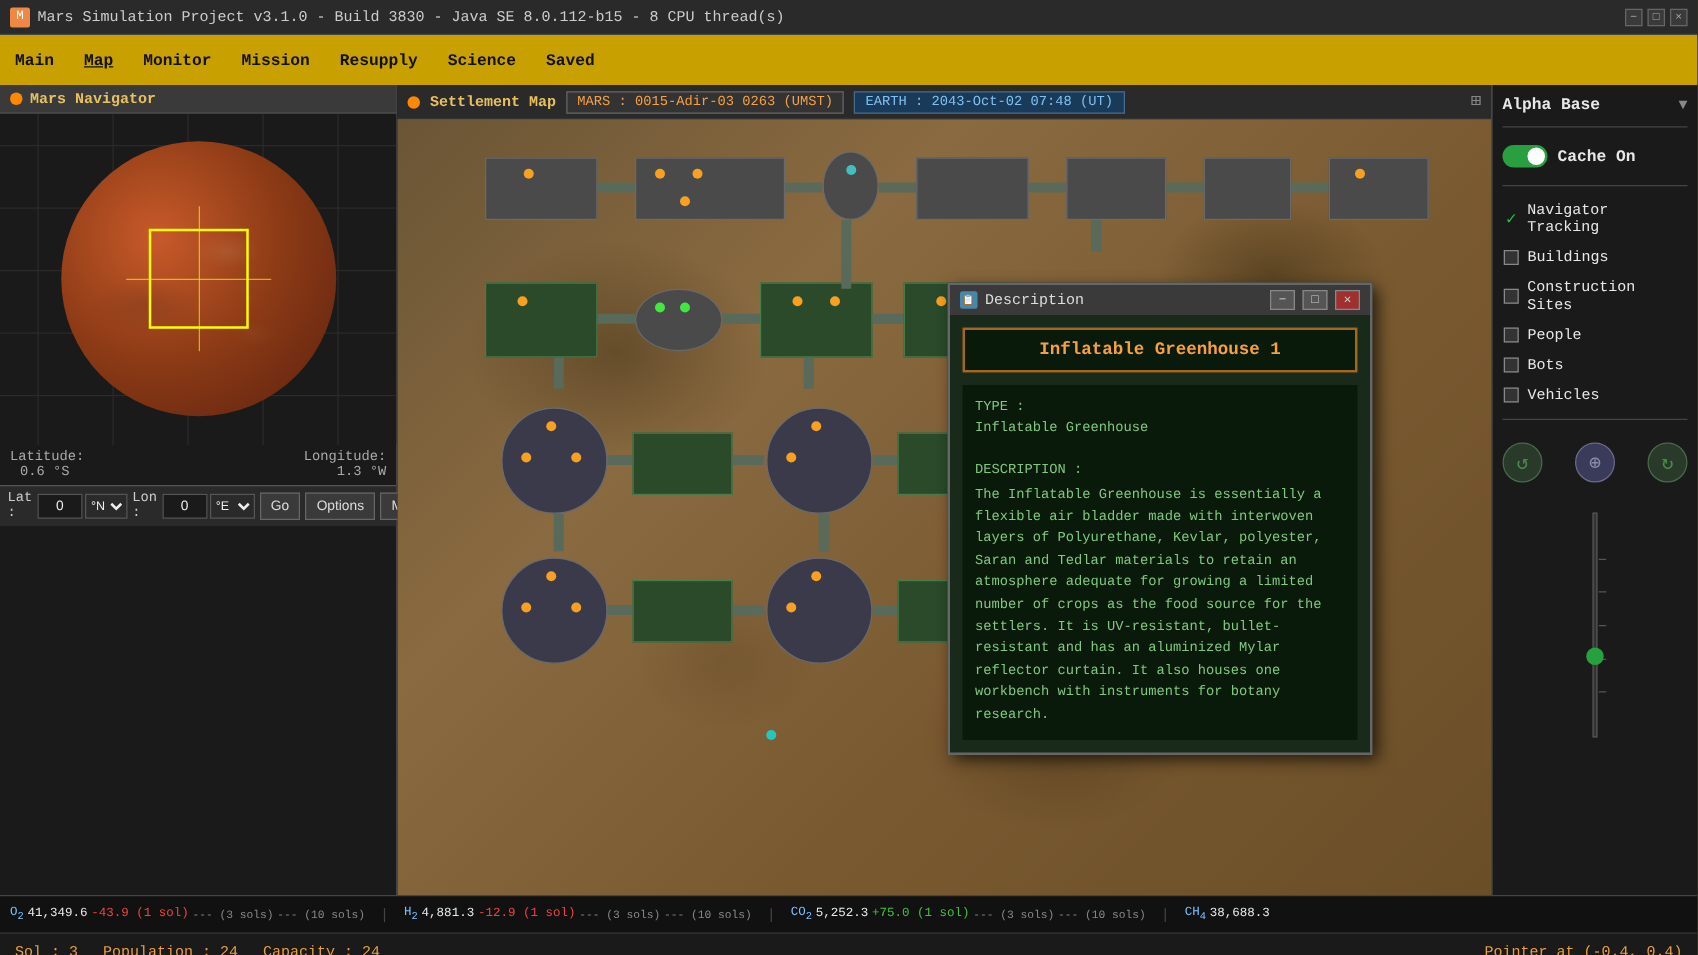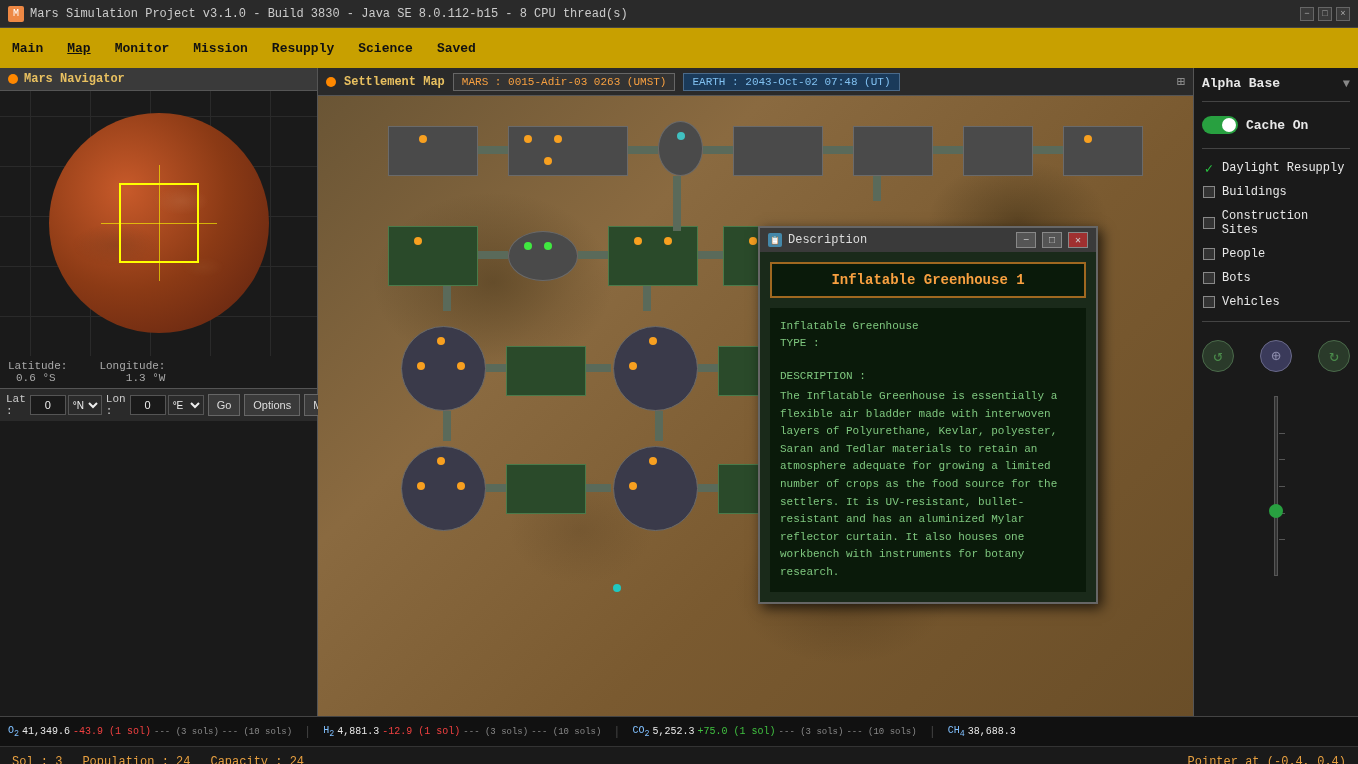--- a/index.html
+++ b/index.html
@@ -114,24 +114,24 @@
       left: 50%;
       top: -20px;
       bottom: -20px;
       width: 1px;
       background: #ff0;
       opacity: 0.6;
     }
 
     #coords-row {
       display: flex;
+      justify-content: space-between;
       padding: 4px 8px;
       color: #aaa;
       font-size: 11px;
-      gap: 32px;
     }
 
     #terrain-map {
       flex: 1;
       background: #2a1a0a;
       position: relative;
       overflow: hidden;
     }
     .terrain-bg {
       width: 100%;
@@ -661,22 +661,22 @@
       <div id="description-dialog">
         <div id="dialog-titlebar">
           <div class="dialog-icon">📋</div>
           <span class="dialog-title-text">Description</span>
           <div class="dialog-btn">−</div>
           <div class="dialog-btn">□</div>
           <div class="dialog-btn dialog-close">✕</div>
         </div>
         <div id="dialog-name-box">Inflatable Greenhouse 1</div>
         <div id="dialog-content">
+          <div>TYPE :</div>
           <div>Inflatable Greenhouse</div>
-          <div>TYPE :</div>
           <br>
           <div>DESCRIPTION :</div>
           <div style="margin-top:4px;line-height:1.6;">The Inflatable Greenhouse is essentially a flexible air bladder made with interwoven layers of Polyurethane, Kevlar, polyester, Saran and Tedlar materials to retain an atmosphere adequate for growing a limited number of crops as the food source for the settlers. It is UV-resistant, bullet-resistant and has an aluminized Mylar reflector curtain. It also houses one workbench with instruments for botany research.</div>
         </div>
       </div>
     </div>
   </div>
 
   <div id="right-panel">
 
@@ -693,21 +693,21 @@
       </div>
       <span class="cache-label">Cache On</span>
     </div>
 
     <div class="divider"></div>
 
     <div class="checkbox-row">
       <div class="check-icon">
           <span class="check-checked">✓</span>
         </div>
-      <span class="checkbox-label">Daylight Resupply</span>
+      <span class="checkbox-label">Navigator Tracking</span>
     </div>
     <div class="checkbox-row">
       <div class="check-icon">
           <div class="check-box"></div>
         </div>
       <span class="checkbox-label">Buildings</span>
     </div>
     <div class="checkbox-row">
       <div class="check-icon">
           <div class="check-box"></div>

